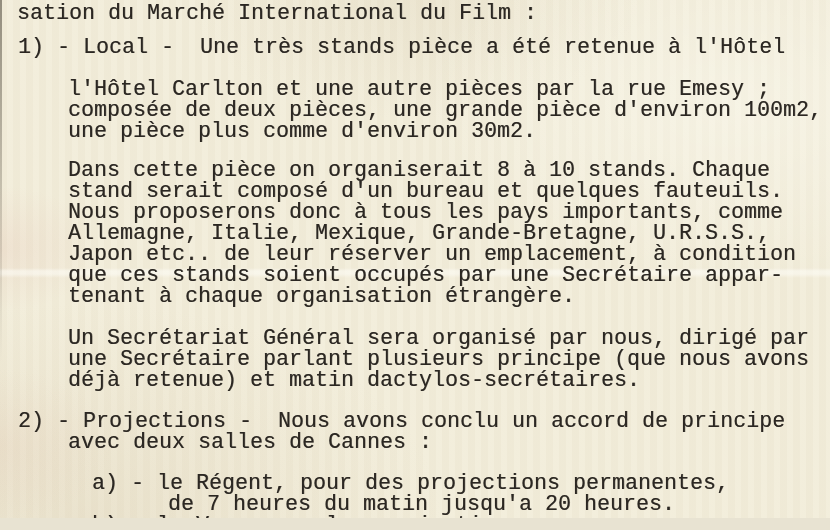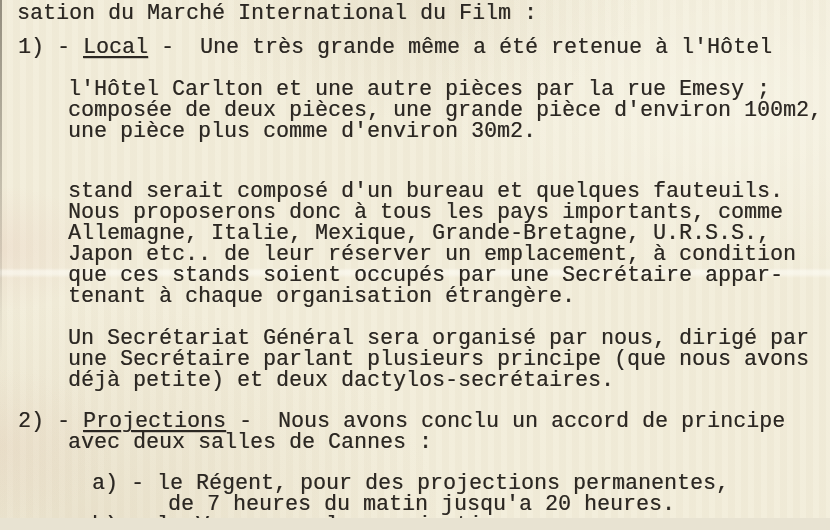--- a/index.html
+++ b/index.html
@@ -42,49 +42,49 @@
     left: 0; top: 0;
     width: 2px; height: 100%;
     pointer-events: none;
     background: linear-gradient(180deg, rgba(70,64,52,0.55), rgba(70,64,52,0.18) 45%, rgba(70,64,52,0) 70%);
   }
   .line {
     position: absolute;
     letter-spacing: 0.1px;
   }
   .u {
-    text-decoration: underline;
     text-decoration-thickness: 1.6px;
     text-underline-offset: 3px;
     text-align: right;
   }
 </style>
 </head>
 <body>
 
 <div class="page">
 
   <div class="line" style="left:17px; top:3px">sation du Marché International du Film :</div>
 
-  <div class="line" style="left:18px; top:37px"><span>1) - </span><span class="u">Local</span><span> -  Une très grande même a été retenue à l'Hôtel</span></div>
+  <div class="line" style="left:18px; top:37px"><span>1) - </span><span class="u">Local</span><span> -  Une très stands pièce a été retenue à l'Hôtel</span></div>
 
   <div class="line" style="left:68px; top:79px">l'Hôtel Carlton et une autre pièces par la rue Emesy ;</div>
   <div class="line" style="left:68px; top:100px">composée de deux pièces, une grande pièce d'environ 100m2,</div>
   <div class="line" style="left:68px; top:121px">une pièce plus comme d'environ 30m2.</div>
 
+  <div class="line" style="left:68px; top:160px">Dans cette pièce on organiserait 8 à 10 stands. Chaque</div>
   <div class="line" style="left:68px; top:181px">stand serait composé d'un bureau et quelques fauteuils.</div>
   <div class="line" style="left:68px; top:202px">Nous proposerons donc à tous les pays importants, comme</div>
   <div class="line" style="left:68px; top:223px">Allemagne, Italie, Mexique, Grande-Bretagne, U.R.S.S.,</div>
   <div class="line" style="left:68px; top:244px">Japon etc.. de leur réserver un emplacement, à condition</div>
   <div class="line" style="left:68px; top:265px">que ces stands soient occupés par une Secrétaire appar-</div>
   <div class="line" style="left:68px; top:286px">tenant à chaque organisation étrangère.</div>
 
   <div class="line" style="left:68px; top:328px">Un Secrétariat Général sera organisé par nous, dirigé par</div>
   <div class="line" style="left:68px; top:349px">une Secrétaire parlant plusieurs principe (que nous avons</div>
-  <div class="line" style="left:68px; top:370px">déjà petite) et deux dactylos-secrétaires.</div>
+  <div class="line" style="left:68px; top:370px">déjà retenue) et matin dactylos-secrétaires.</div>
 
   <div class="line" style="left:18px; top:411px"><span>2) - </span><span class="u">Projections</span><span> -  Nous avons conclu un accord de principe</span></div>
 
   <div class="line" style="left:68px; top:432px">avec deux salles de Cannes :</div>
 
   <div class="line" style="left:92px; top:473px">a) - le Régent, pour des projections permanentes,</div>
   <div class="line" style="left:168px; top:494px">de 7 heures du matin jusqu'a 20 heures.</div>
 
   <div class="line" style="left:92px; top:515px">b) - le Vox, pour les projections</div>
 

